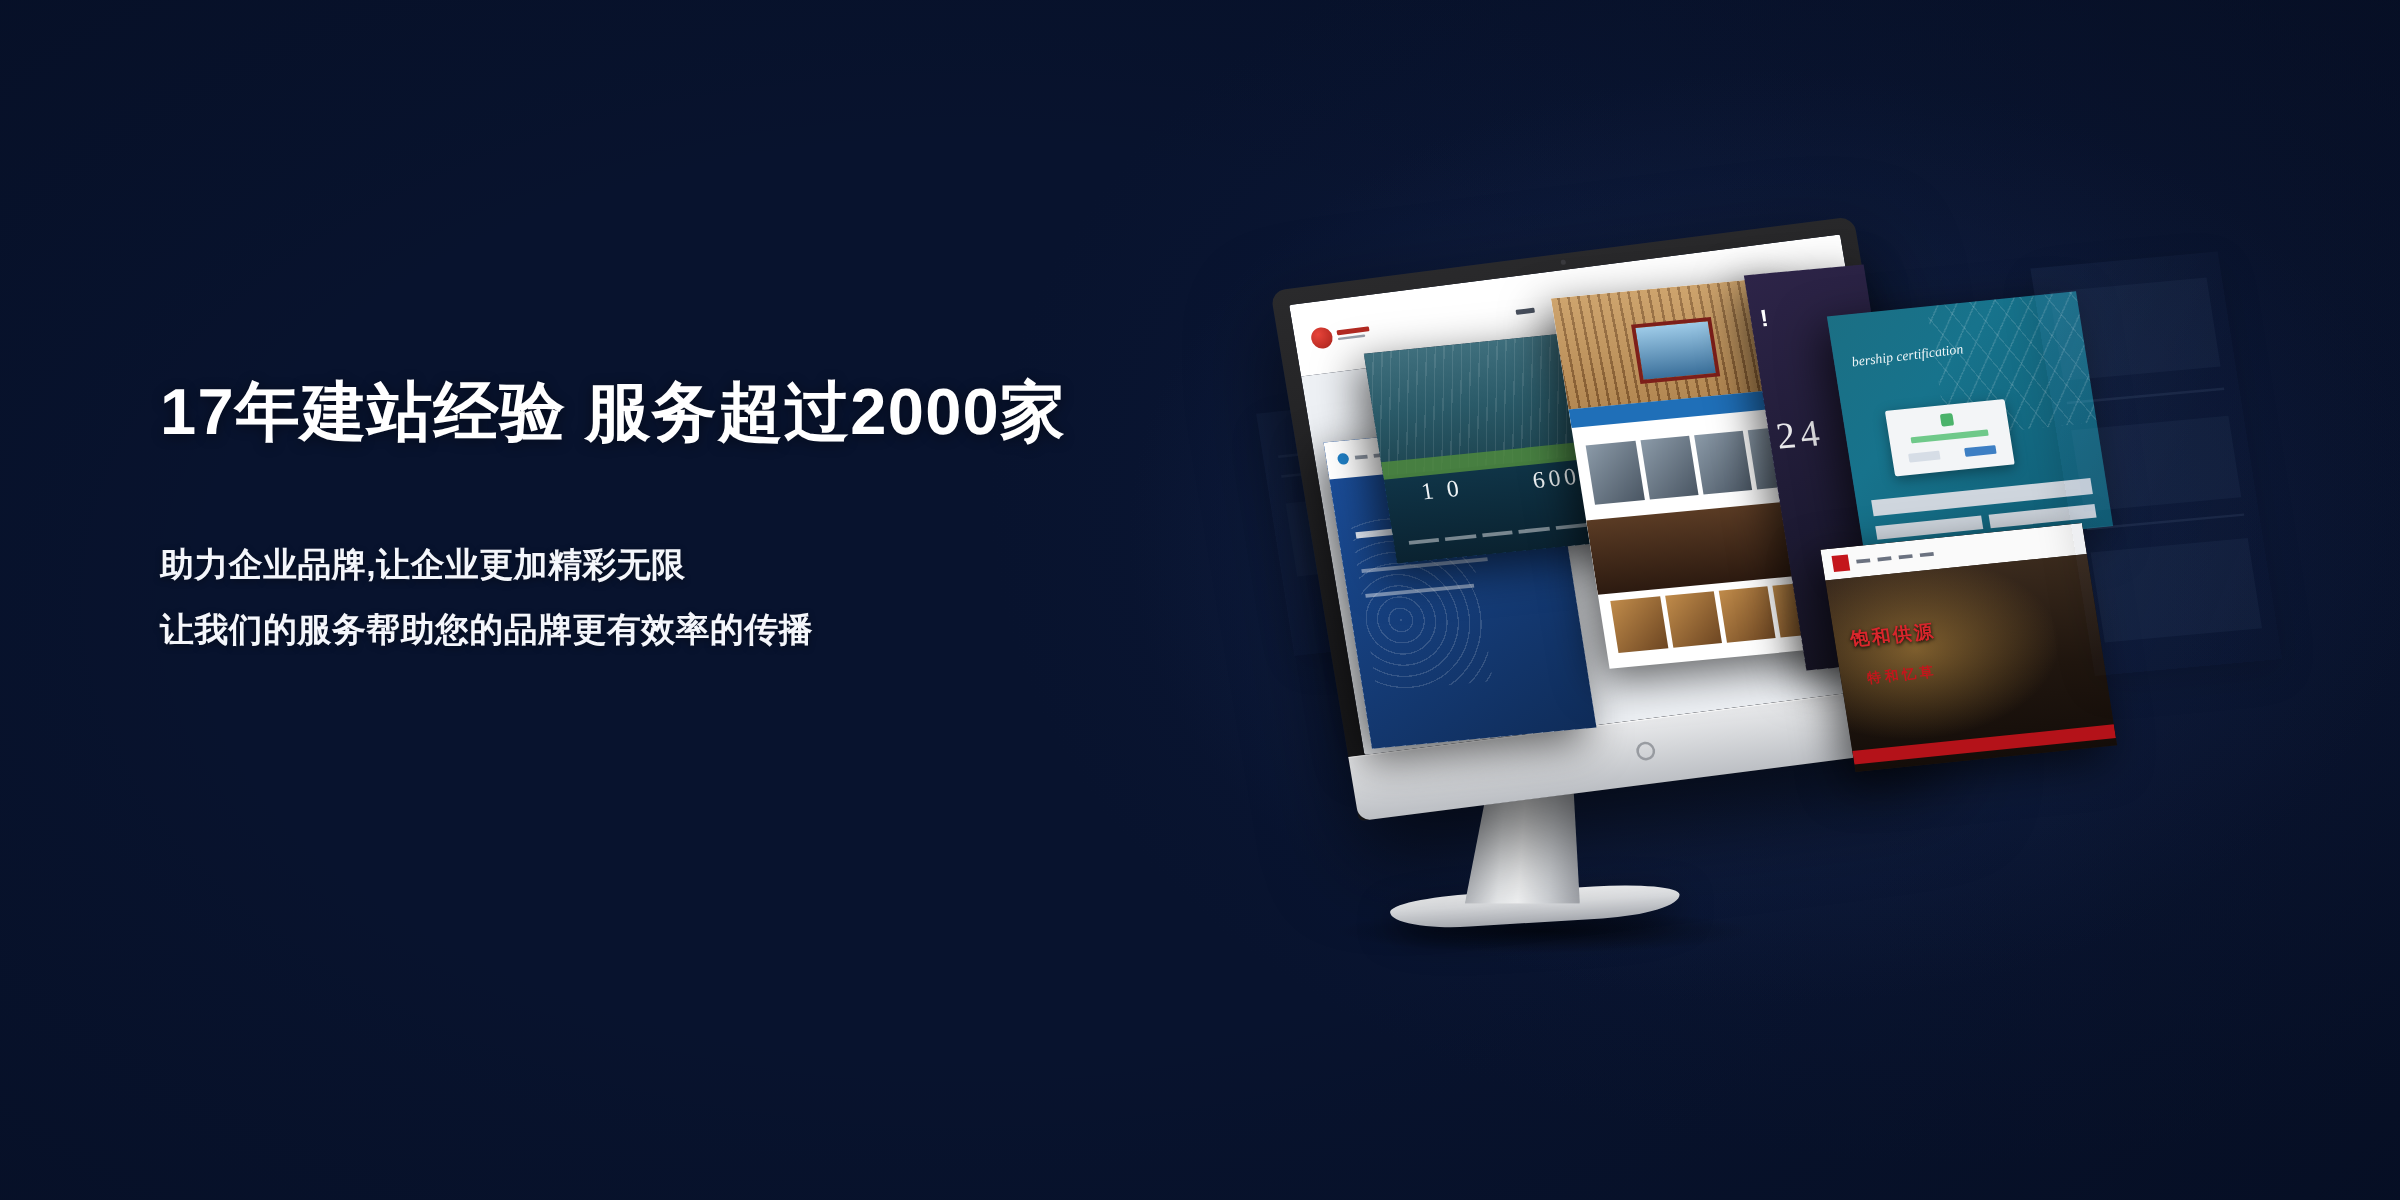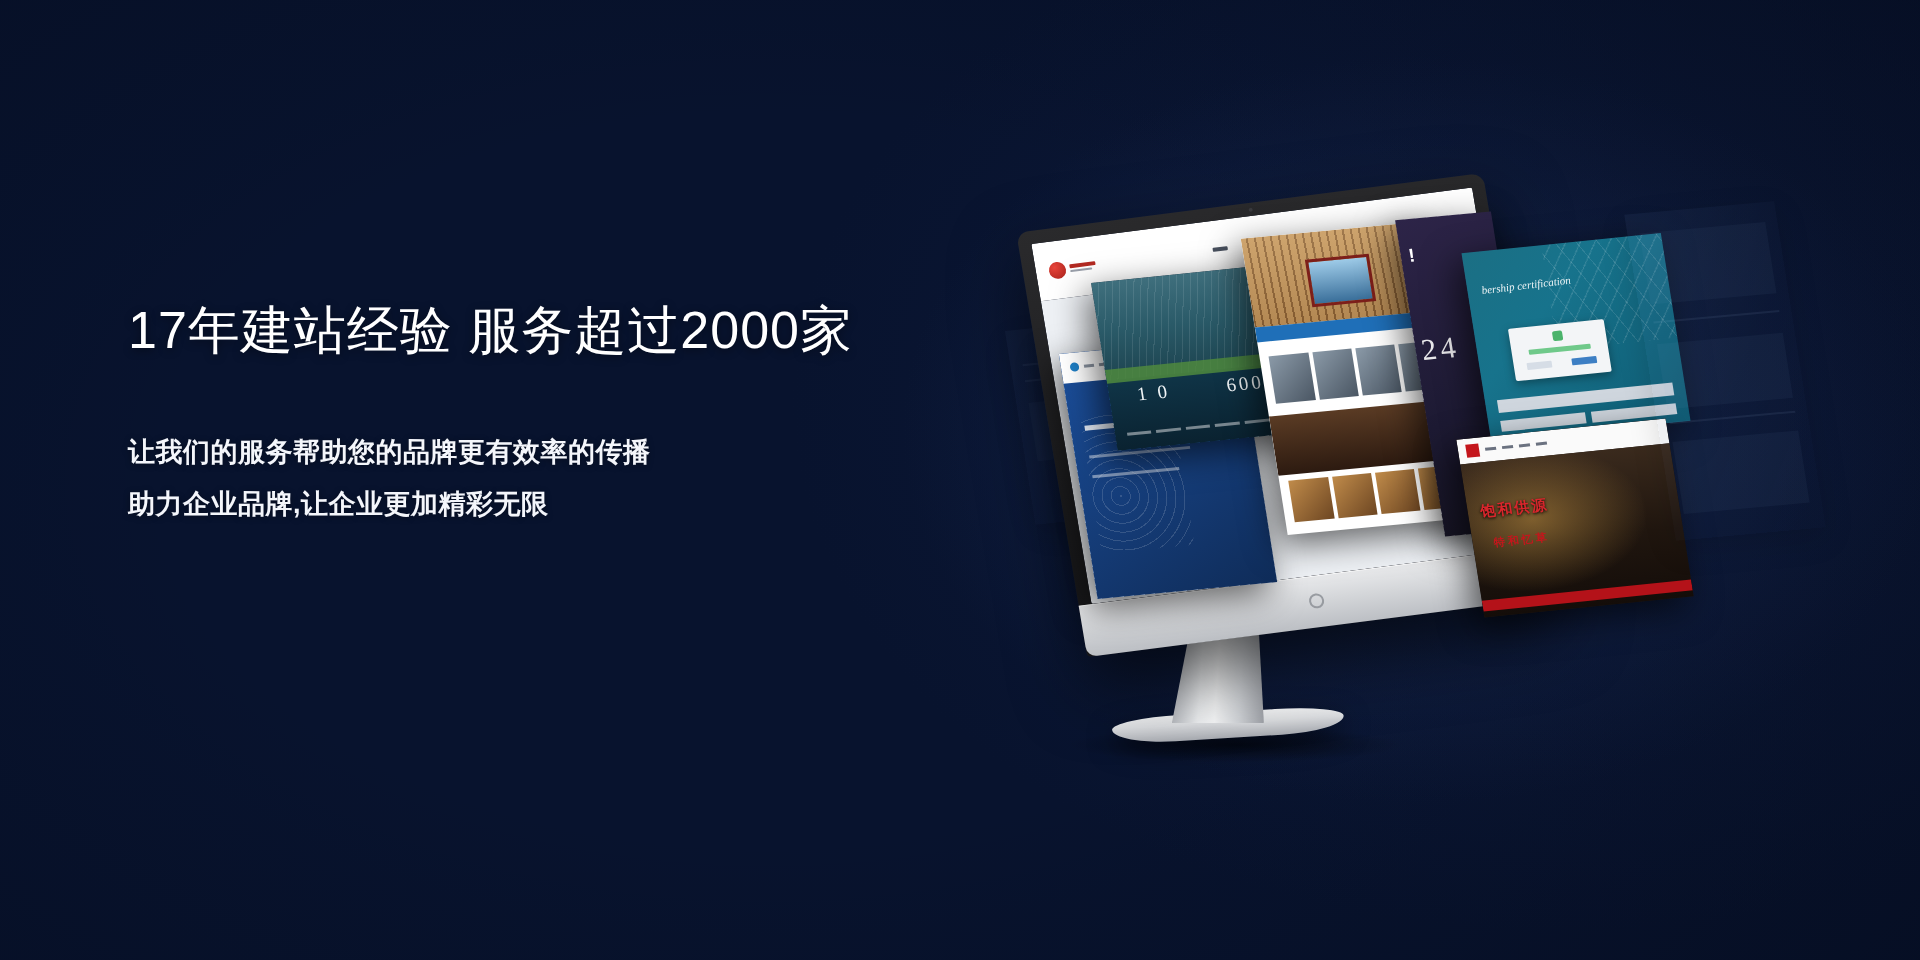--- a/index.html
+++ b/index.html
@@ -27,21 +27,21 @@
   
   .hero-copy {
     position:absolute;
     left:128px; top:300px;
     width:980px;
     z-index:20;
   }
   .hero-title {
     font-size:52px;
     line-height:1.18;
-    font-weight:400;
+    font-weight:700;
     color:#ffffff;
     letter-spacing:1px;
     white-space:nowrap;
     text-shadow:0 2px 10px rgba(0,0,0,0.45);
   }
   .hero-sub {
     margin-top:66px;
     font-size:27px;
     line-height:1.92;
     font-weight:700;
@@ -310,22 +310,22 @@
 </style>
 </head>
 <body>
 
 <div class="bg-glow"></div>
 <div class="bg-vignette"></div>
 
 <div class="hero-copy">
   <h1 class="hero-title">17年建站经验 服务超过2000家</h1>
   <div class="hero-sub">
+    <div>助力企业品牌,让企业更加精彩无限</div>
     <div>让我们的服务帮助您的品牌更有效率的传播</div>
-    <div>助力企业品牌,让企业更加精彩无限</div>
   </div>
 </div>
 
 <div class="monitor-scene">
 
   <div class="fan-stack">
     <div class="ghost" style="left:40px; top:172px; width:150px; height:196px; transform:rotate(-9deg) skewY(3deg); opacity:.42;">
       <div class="g-ln" style="top:18%"></div>
         <div class="g-ln" style="top:26%"></div>
       <div class="g-blk" style="top:38%; height:30%"></div>

